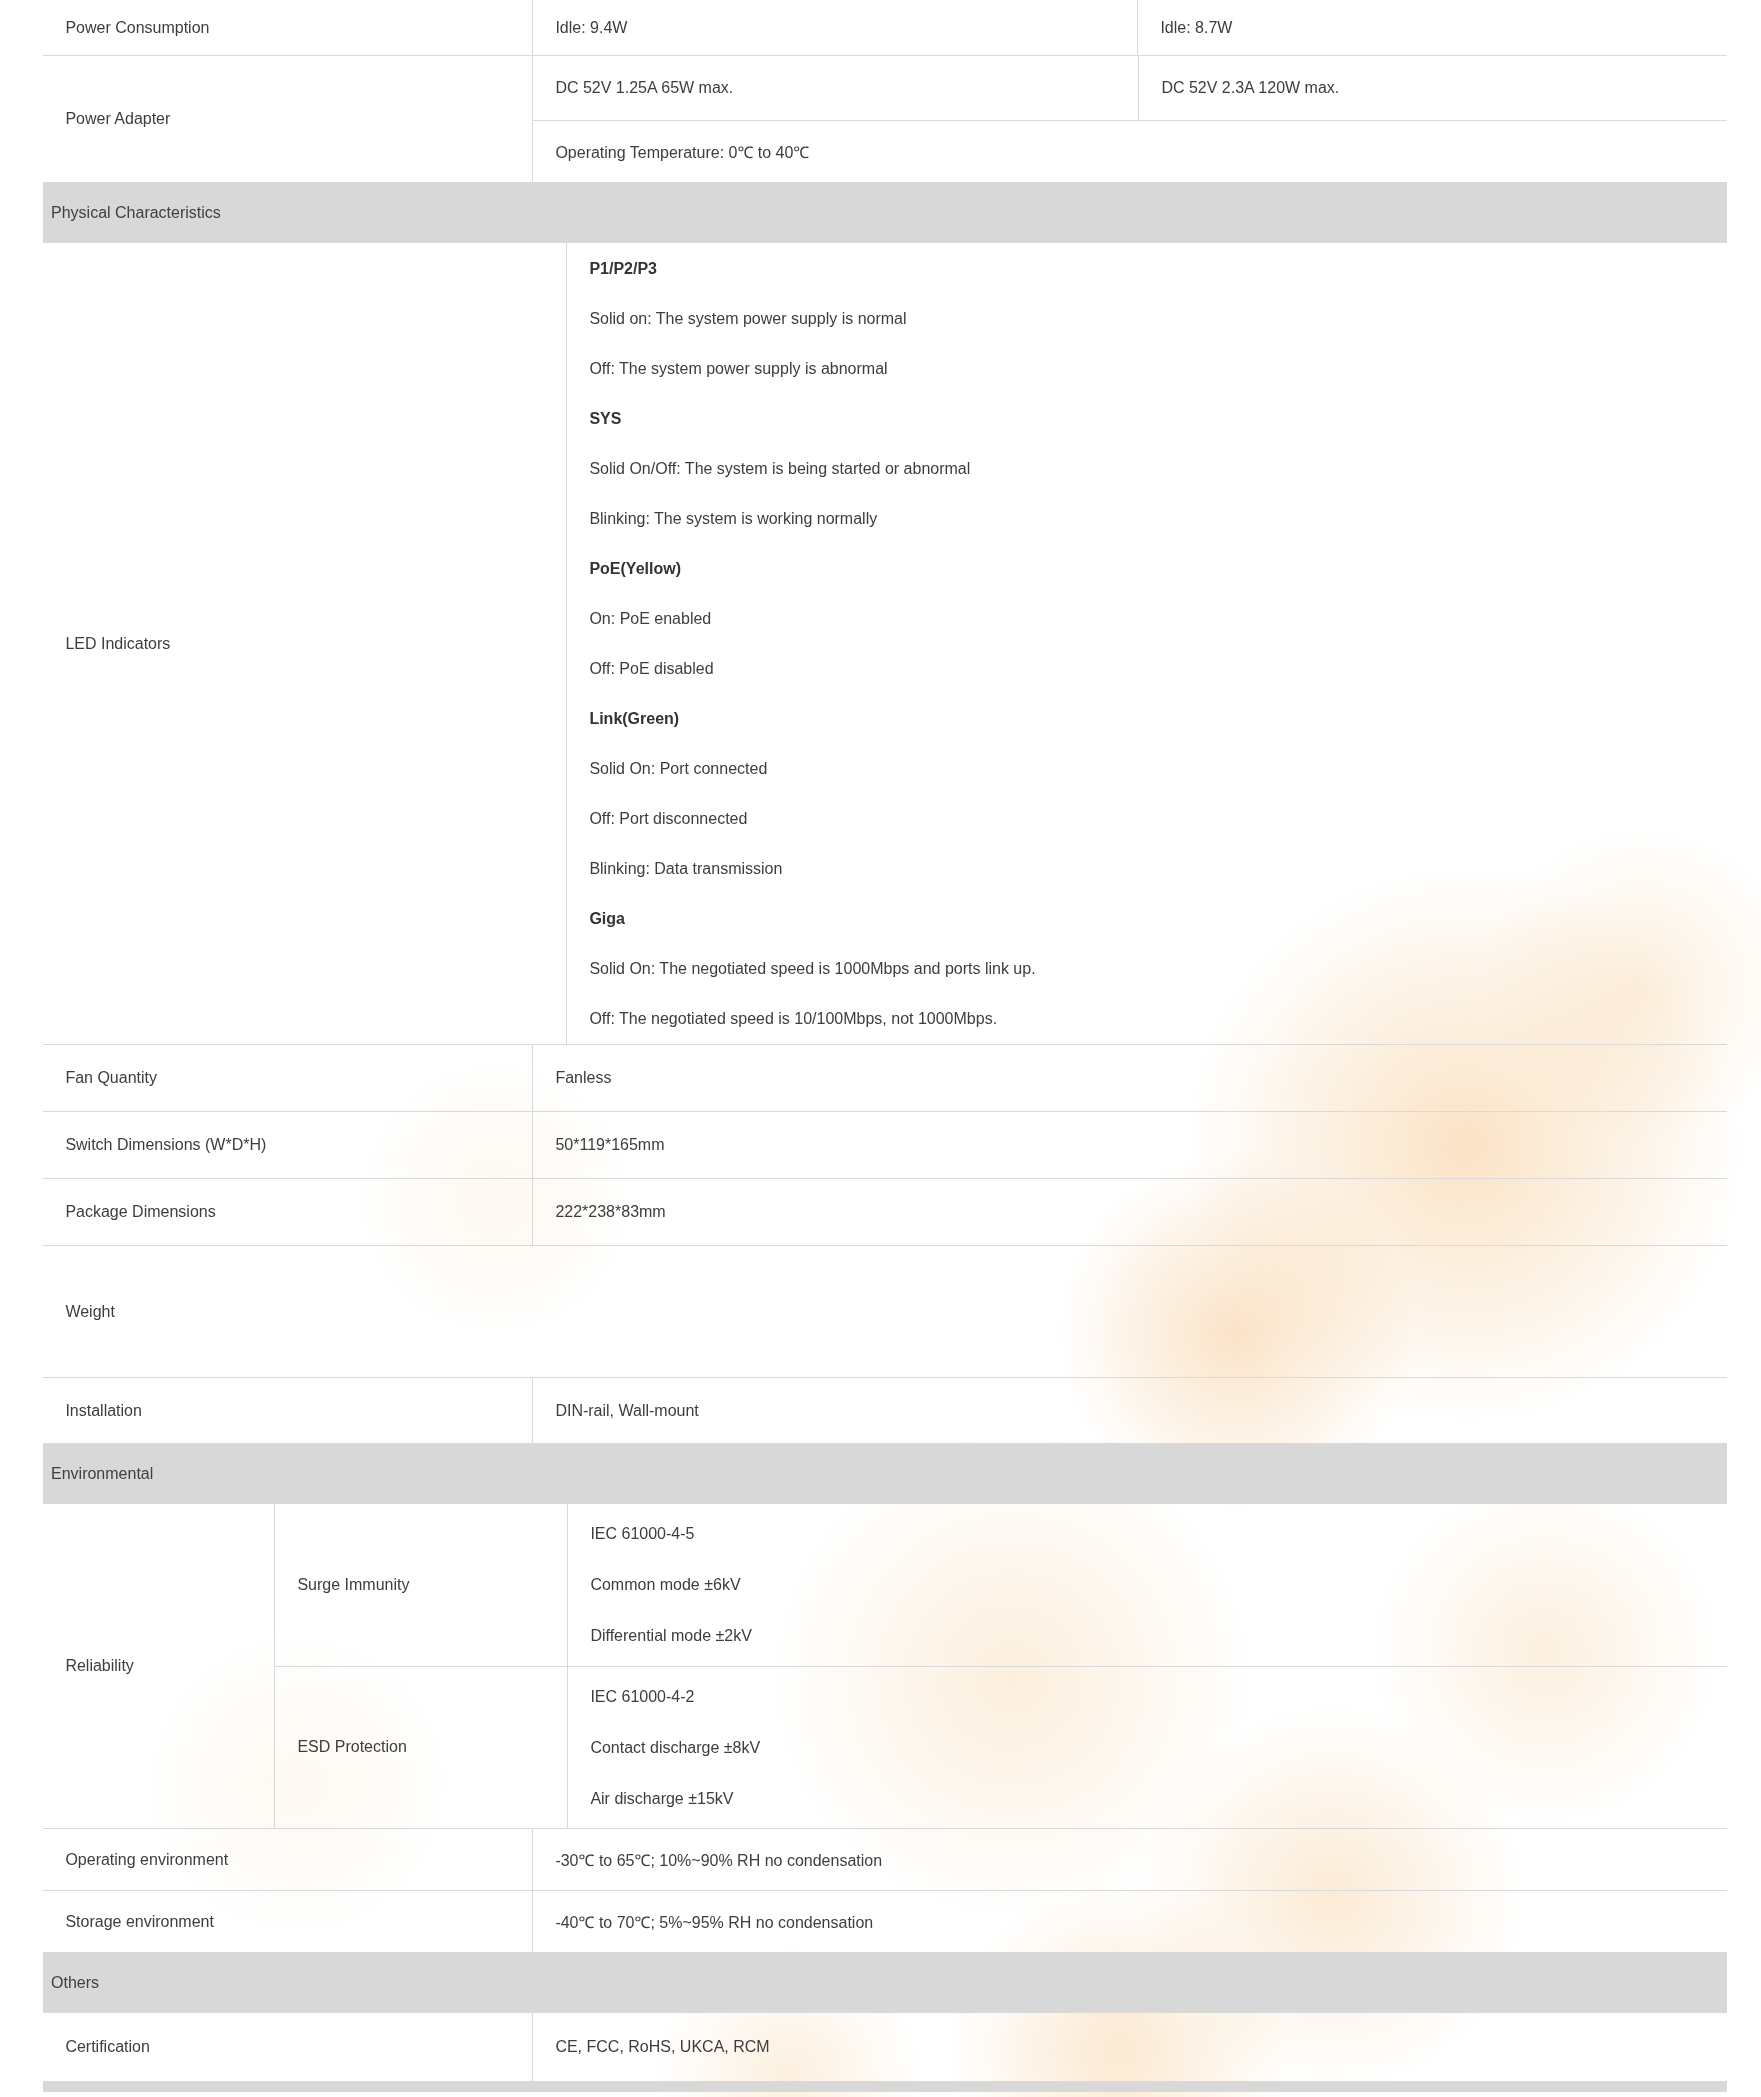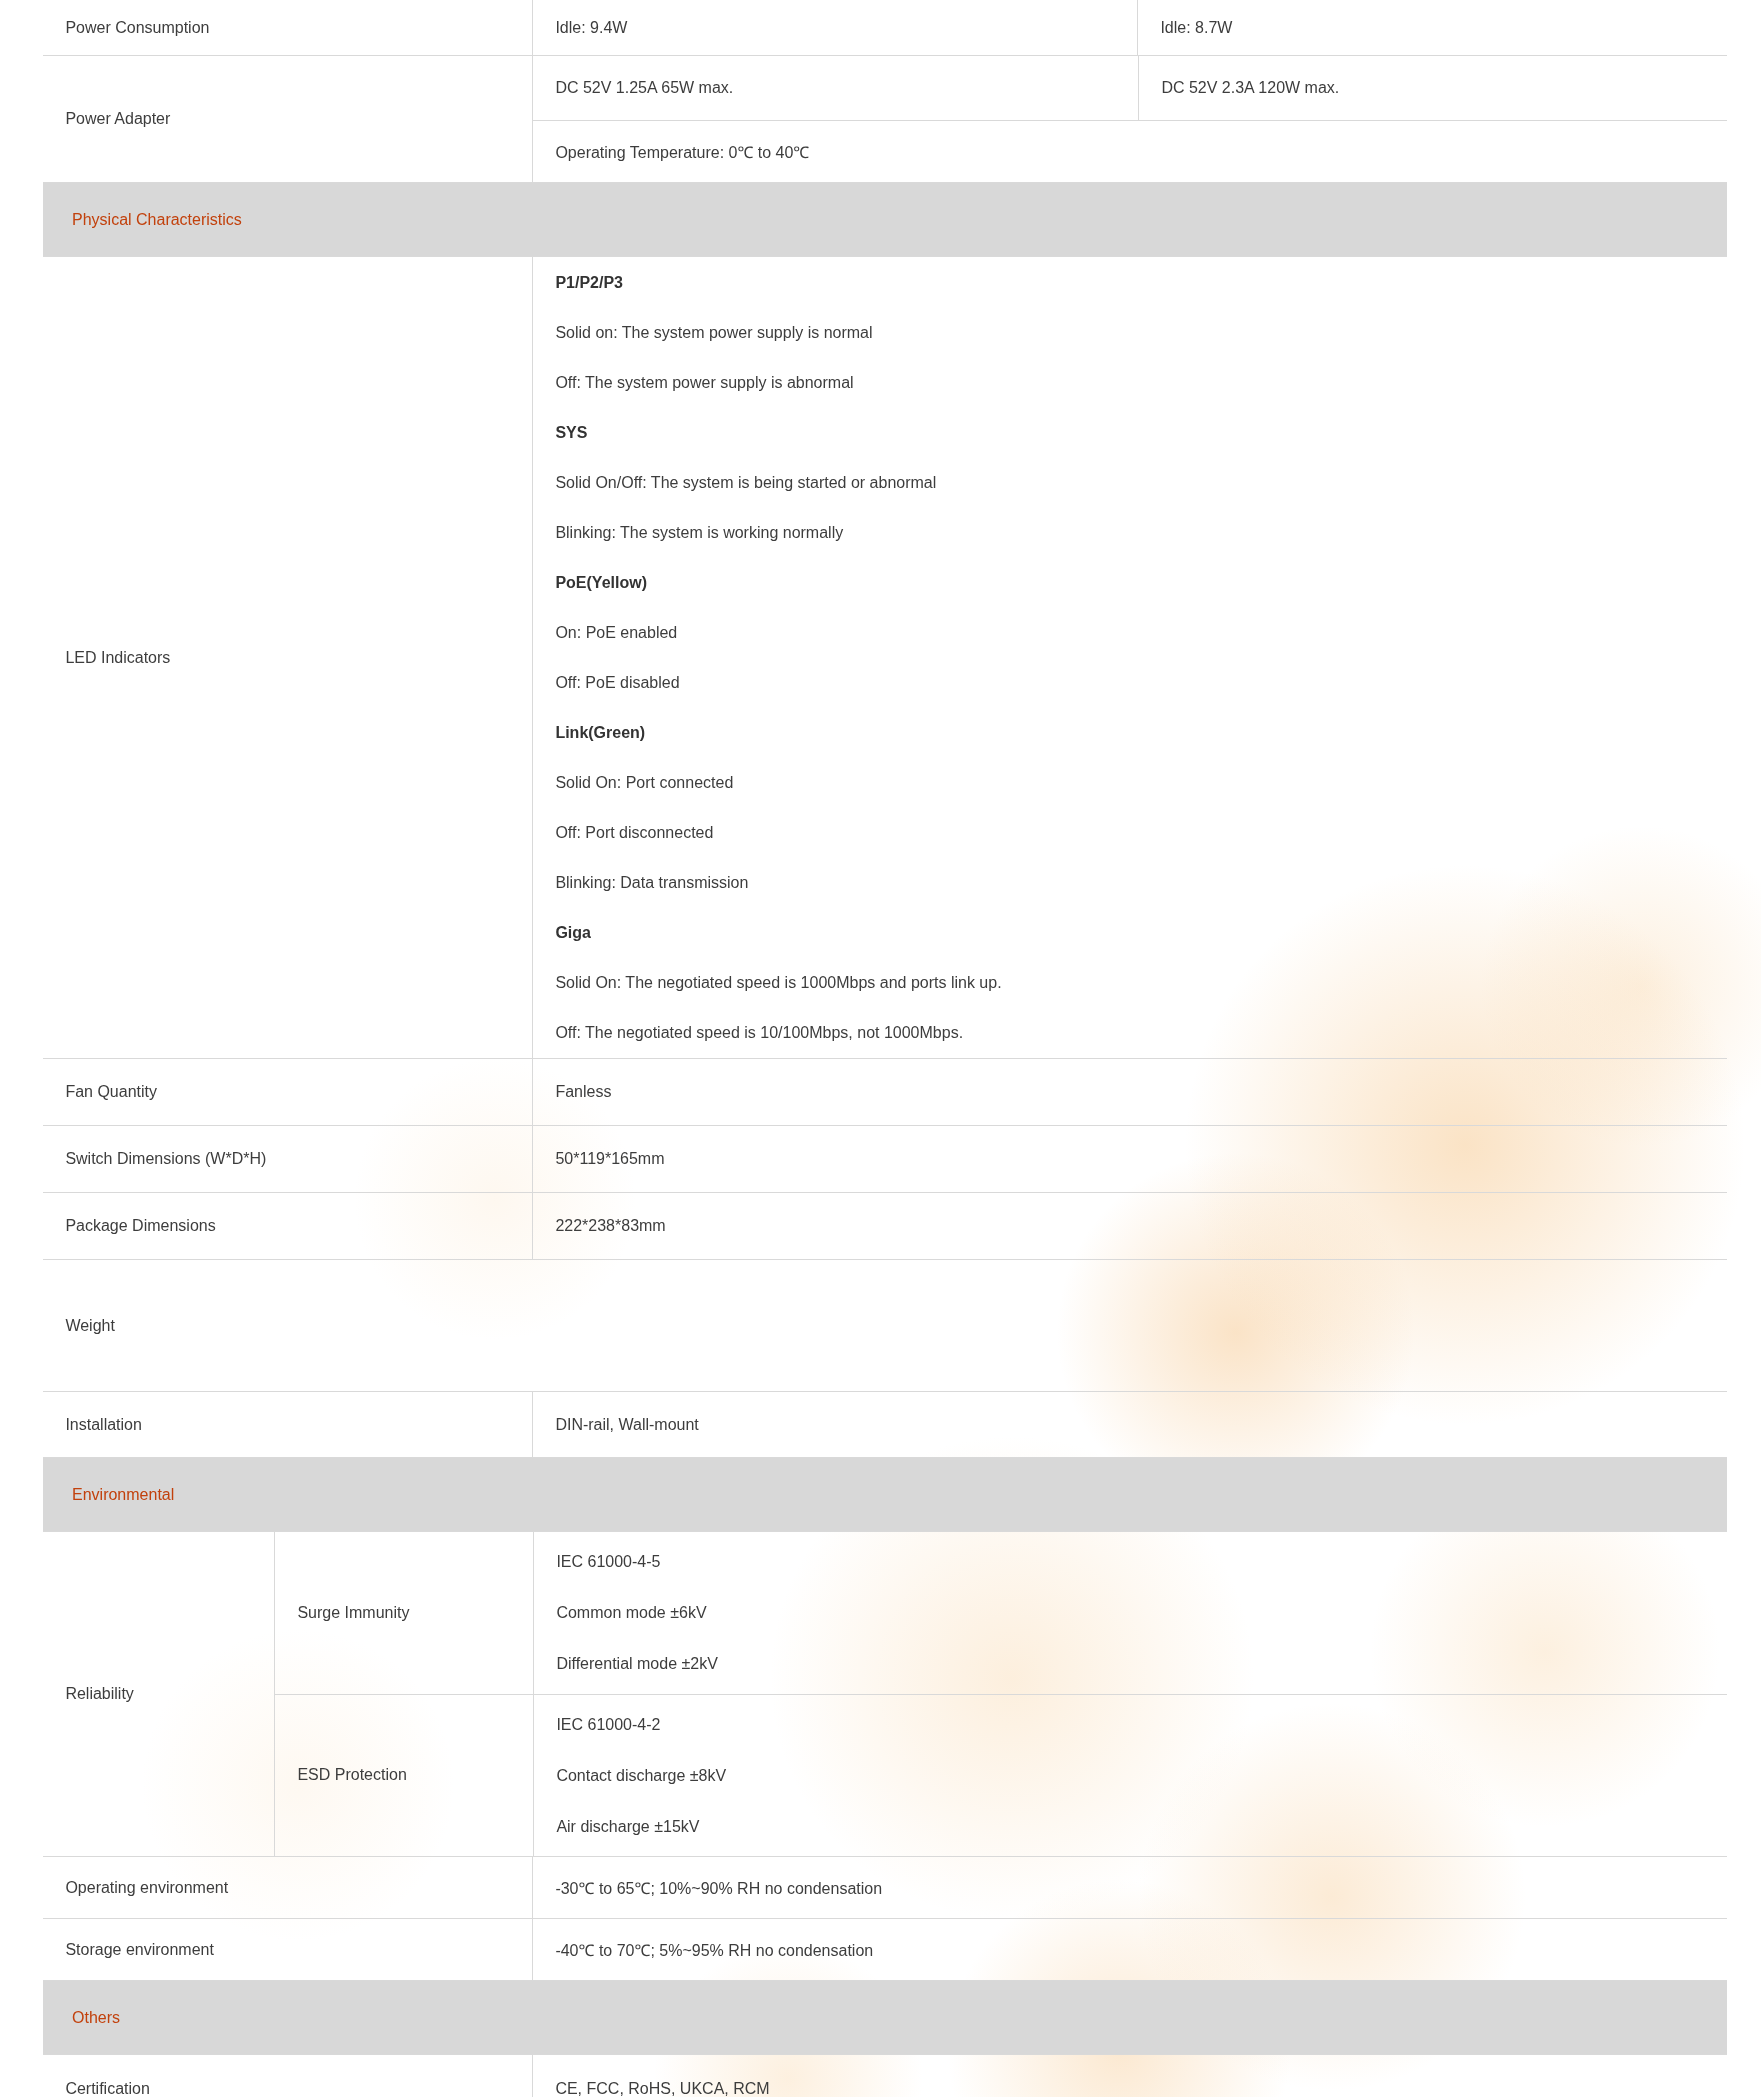--- a/index.html
+++ b/index.html
@@ -35,28 +35,28 @@
   .table{position:absolute;left:43px;top:0;width:1684px;z-index:1;}
   .row{display:flex;border-top:1.6px solid var(--border);box-sizing:border-box;}
   .row.first{border-top:none;}
   .cell{box-sizing:border-box;display:flex;align-items:center;padding:0 22.4px;}
   .vl{border-left:1.6px solid var(--border);}
   .c1{width:489px;flex:none;}
   .c2{width:593px;flex:none;}
   .c3{flex:1;margin-left:12px;}
   .val{flex:1;}
   .band{
-    height:74px;background:var(--band);color:#c2410c;
-    display:flex;align-items:center;padding:0 29px;
+    height:60px;background:var(--band);color:#404040;
+    display:flex;align-items:center;padding:0 8px;
     border-top:1.6px solid var(--border);box-sizing:border-box;
   }
   .stack{flex:1;display:flex;flex-direction:column;border-left:1.6px solid var(--border);}
   .srow{display:flex;flex:1;box-sizing:border-box;}
   .srow + .srow{border-top:1.6px solid var(--border);}
-  .multiline{flex-direction:column;align-items:flex-start;justify-content:center;}
+  .multiline{flex-direction:column;align-items:flex-start;justify-content:center;margin-left:34px;}
   .multiline .ln{line-height:51px;white-space:nowrap;}
   .ledlines{padding-top:3.2px;padding-bottom:3.2px;}
   .ledlines .ln{line-height:50px;}
   .b{font-weight:700;color:#333333;}
   .c1r{width:231px;flex:none;}
   .subl{width:258px;flex:none;}
   .bottomband{height:10.7px;background:var(--band);border-top:1.6px solid var(--border);box-sizing:border-box;}
 </style>
 </head>
 <body>

